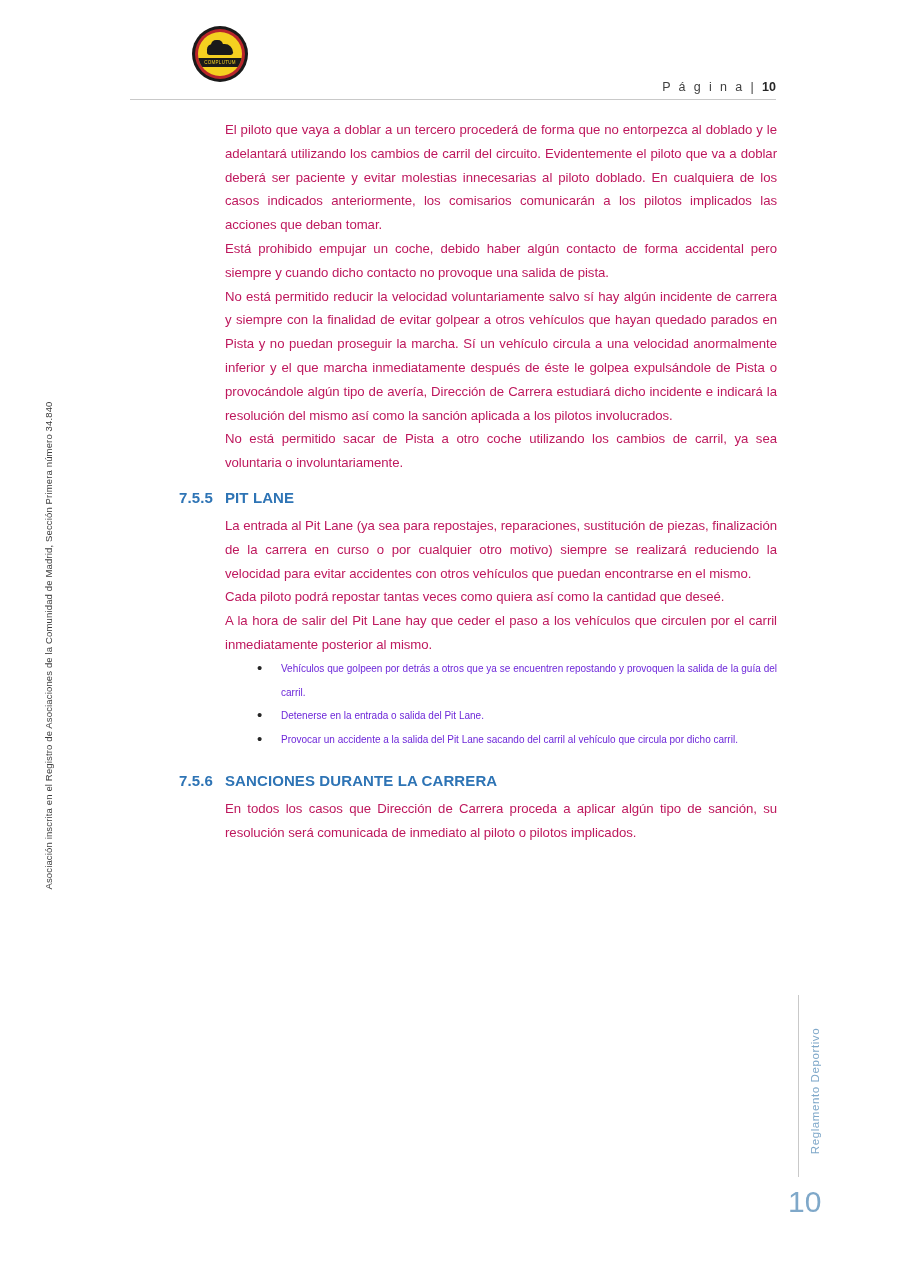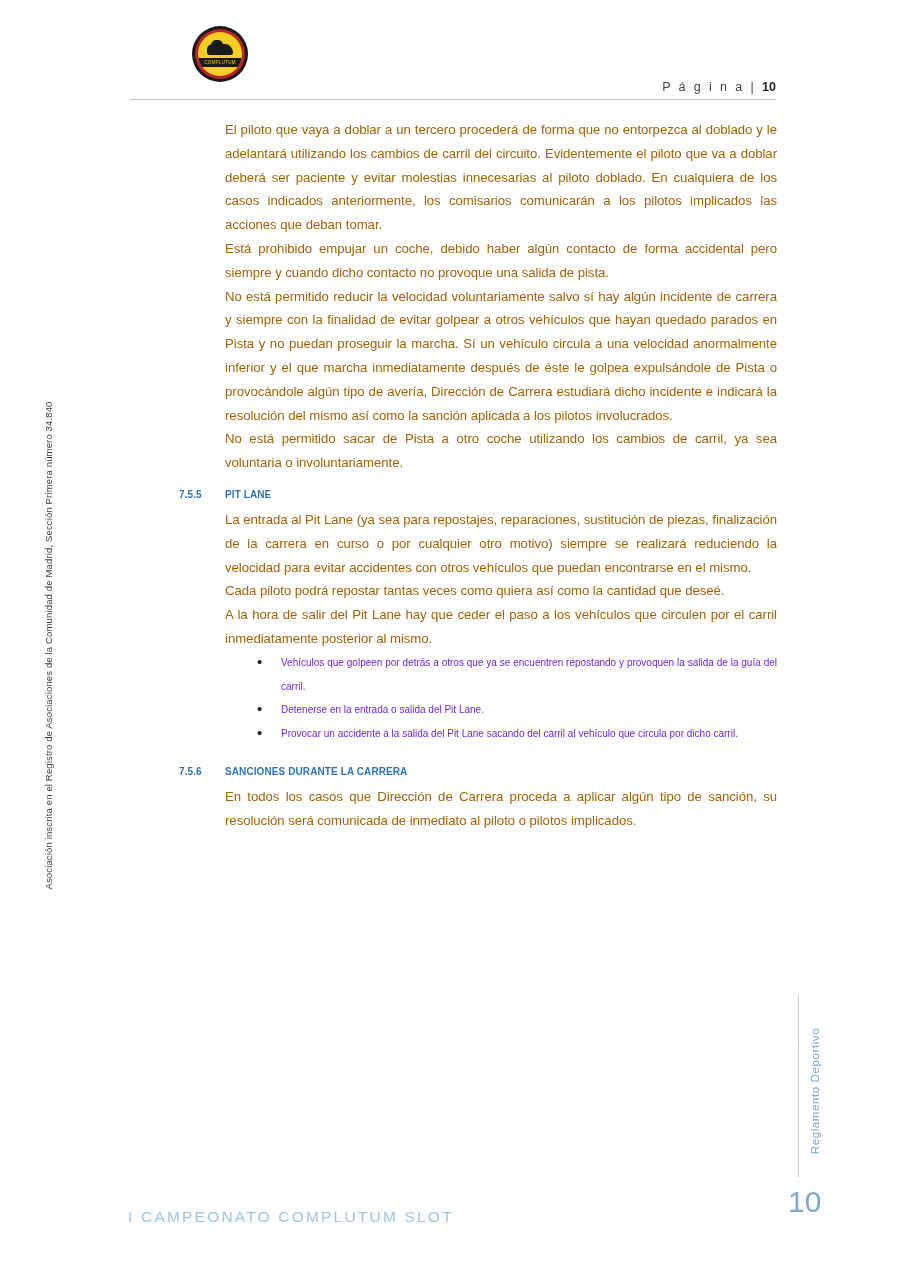--- a/index.html
+++ b/index.html
@@ -161,27 +161,27 @@
     position: absolute;
     left: 225px;
     top: 118px;
     width: 552px;
   }
   p.para {
     margin: 0 0 0 0;
     font-size: 13.2px;
     line-height: 23.8px;
     text-align: justify;
-    color: #a16207;
+    color: #be185d;
     letter-spacing: -0.05px;
   }
   .heading {
     position: relative;
     margin: 0;
-    font-size: 10px;
+    font-size: 15px;
     font-weight: bold;
     color: #2e74b5;
     letter-spacing: 0.1px;
   }
   .heading .num {
     position: absolute;
     left: -46px;
     top: 0;
   }
   .bullets {
@@ -287,16 +287,15 @@
     <h3 class="heading">
       <span class="num">7.5.6</span>
       <span>SANCIONES DURANTE LA CARRERA</span>
     </h3>
 
     <div class="spacer-8"></div>
 
     <p class="para">En todos los casos que Dirección de Carrera proceda a aplicar algún tipo de sanción, su resolución será comunicada de inmediato al piloto o pilotos implicados.</p>
   </div>
 
-  <div class="footer-title">I CAMPEONATO COMPLUTUM SLOT</div>
   <div class="footer-pagenum">10</div>
 
 </div>
 
 </body></html>

